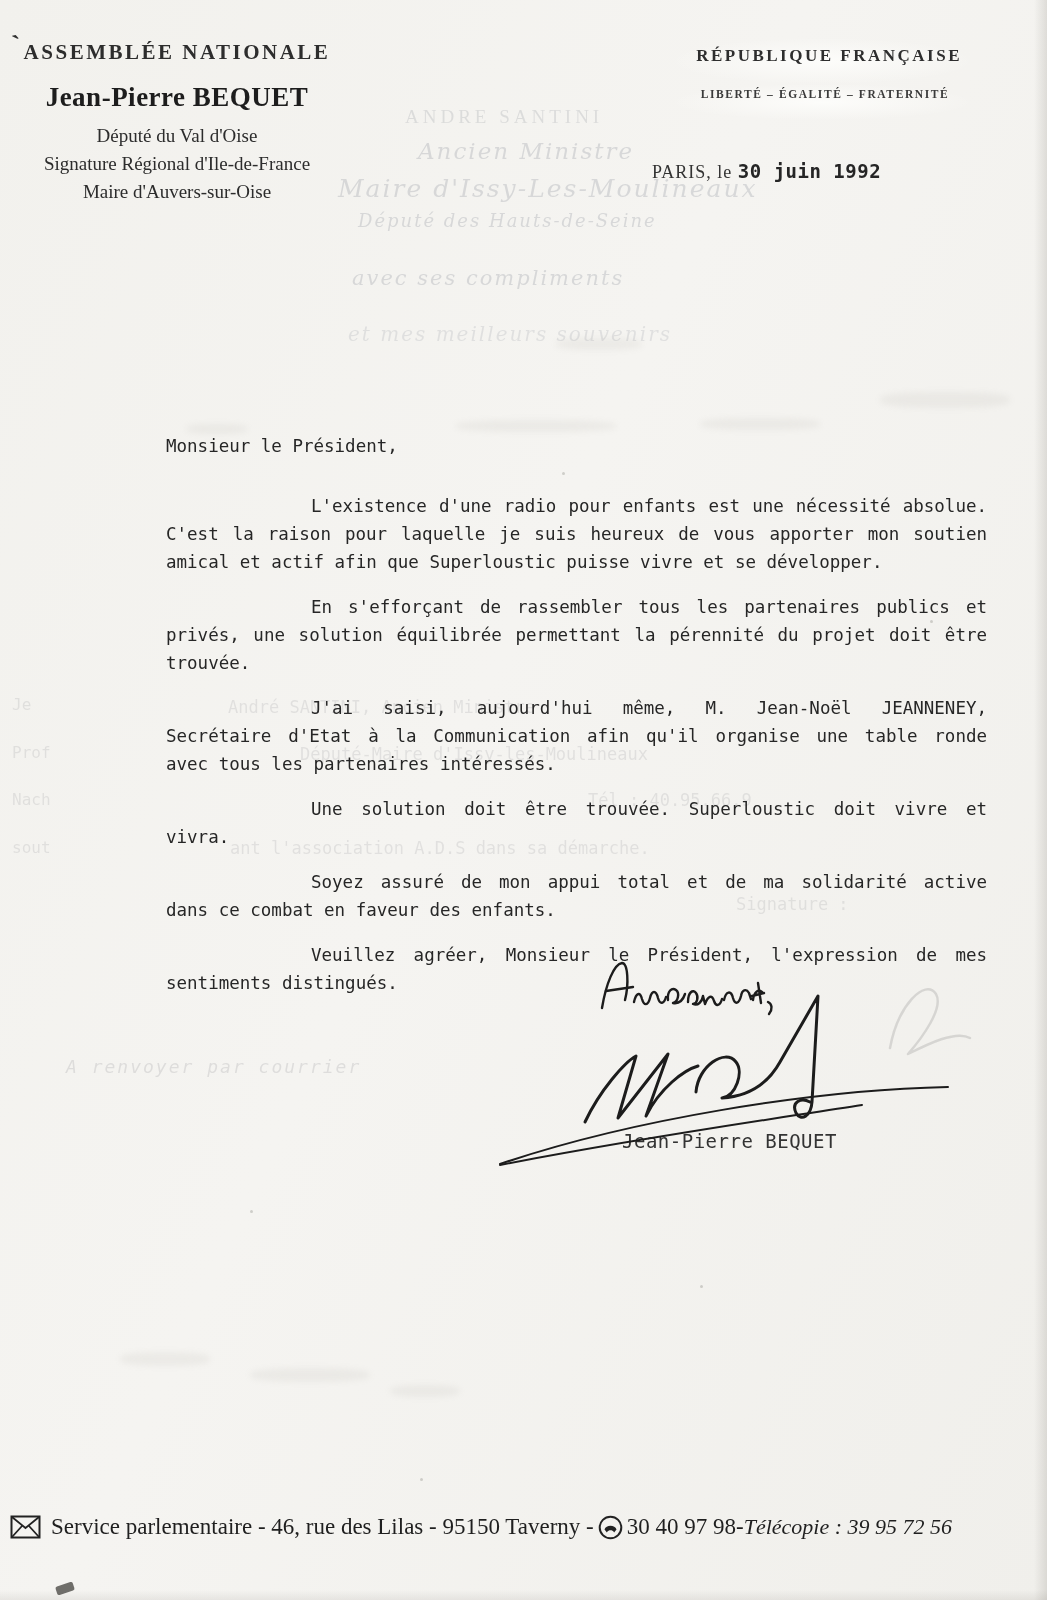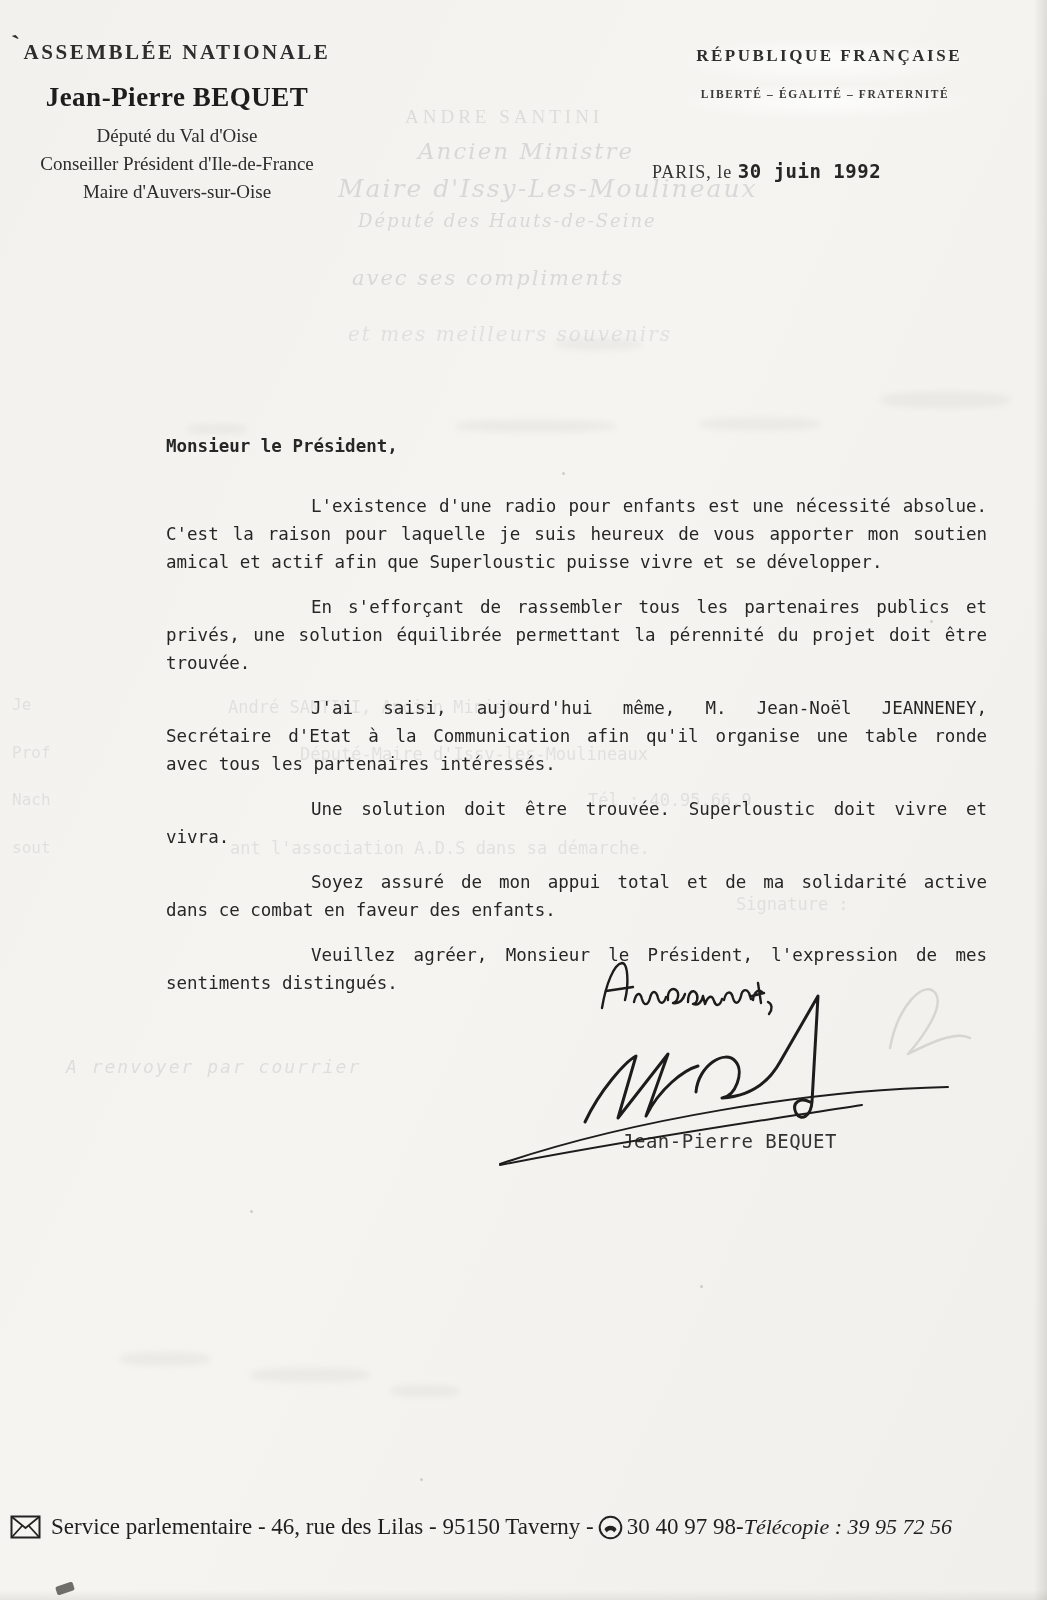--- a/index.html
+++ b/index.html
@@ -28,21 +28,21 @@
   .date-prefix{font-family:"Liberation Serif",serif;letter-spacing:1px;color:#333;}
   .date-value{font-family:"DejaVu Sans Mono",monospace;font-weight:700;font-size:19px;color:#252525;letter-spacing:0.5px;}
   
   .ghost{pointer-events:none;white-space:nowrap;}
   .ghost-caps{font-family:"Liberation Serif",serif;letter-spacing:4px;color:#7d828c;opacity:0.20;filter:blur(0.7px);}
   .ghost-script{font-family:"DejaVu Serif",serif;font-style:italic;color:#868b96;opacity:0.26;filter:blur(0.7px);letter-spacing:2px;}
   .ghost-type{font-family:"DejaVu Sans Mono",monospace;color:#84848a;opacity:0.17;filter:blur(0.5px);}
   .smudge{background:#9a968e;opacity:0.10;filter:blur(3px);border-radius:40%;}
   .speck{width:3px;height:3px;border-radius:50%;background:#6d6a64;opacity:0.28;}
   
-  .salutation{left:166px;top:436px;font-family:"DejaVu Sans Mono",monospace;font-size:17.5px;color:#262626;font-weight:bold;}
+  .salutation{left:166px;top:436px;font-family:"DejaVu Sans Mono",monospace;font-size:17.5px;color:#262626;}
   .bodytext{left:166px;top:492px;width:821px;font-family:"DejaVu Sans Mono",monospace;font-size:17.5px;line-height:28px;color:#262626;}
   .para{margin:0 0 17px 0;}
   .pline{text-align:justify;text-align-last:justify;}
   .pline.last{text-align-last:left;}
   .pline.first{text-indent:145px;}
   
   .sig-svg{left:470px;top:950px;}
   .typed-name{left:622px;top:1130px;font-family:"DejaVu Sans Mono",monospace;font-size:19px;letter-spacing:0.5px;color:#333;}
   
   .footer{left:10px;top:1514px;width:1020px;display:flex;align-items:center;white-space:nowrap;text-align:right;}
@@ -63,21 +63,21 @@
   <div class="abs glare" style="left:672px;top:38px;width:300px;height:46px;"></div>
   <div class="abs glare" style="left:672px;top:84px;width:300px;height:36px;"></div>
 
   <div class="abs tickmark">`</div>
 
   <div class="abs lh-left">
     <div class="lh-org">ASSEMBLÉE NATIONALE</div>
     <div class="lh-name">Jean-Pierre BEQUET</div>
     <div class="lh-titles">
       <div class="lh-title">Député du Val d'Oise</div>
-      <div class="lh-title">Conseiller Président d'Ile-de-France</div>
+      <div class="lh-title">Signature Régional d'Ile-de-France</div>
       <div class="lh-title">Maire d'Auvers-sur-Oise</div>
     </div>
   </div>
 
   <div class="abs lh-right">
     <div class="lh-rep">RÉPUBLIQUE FRANÇAISE</div>
     <div class="lh-motto">LIBERTÉ – ÉGALITÉ – FRATERNITÉ</div>
   </div>
   <div class="abs dateline">
     <span class="date-prefix">PARIS, le </span><span class="date-value">30 juin 1992</span>

